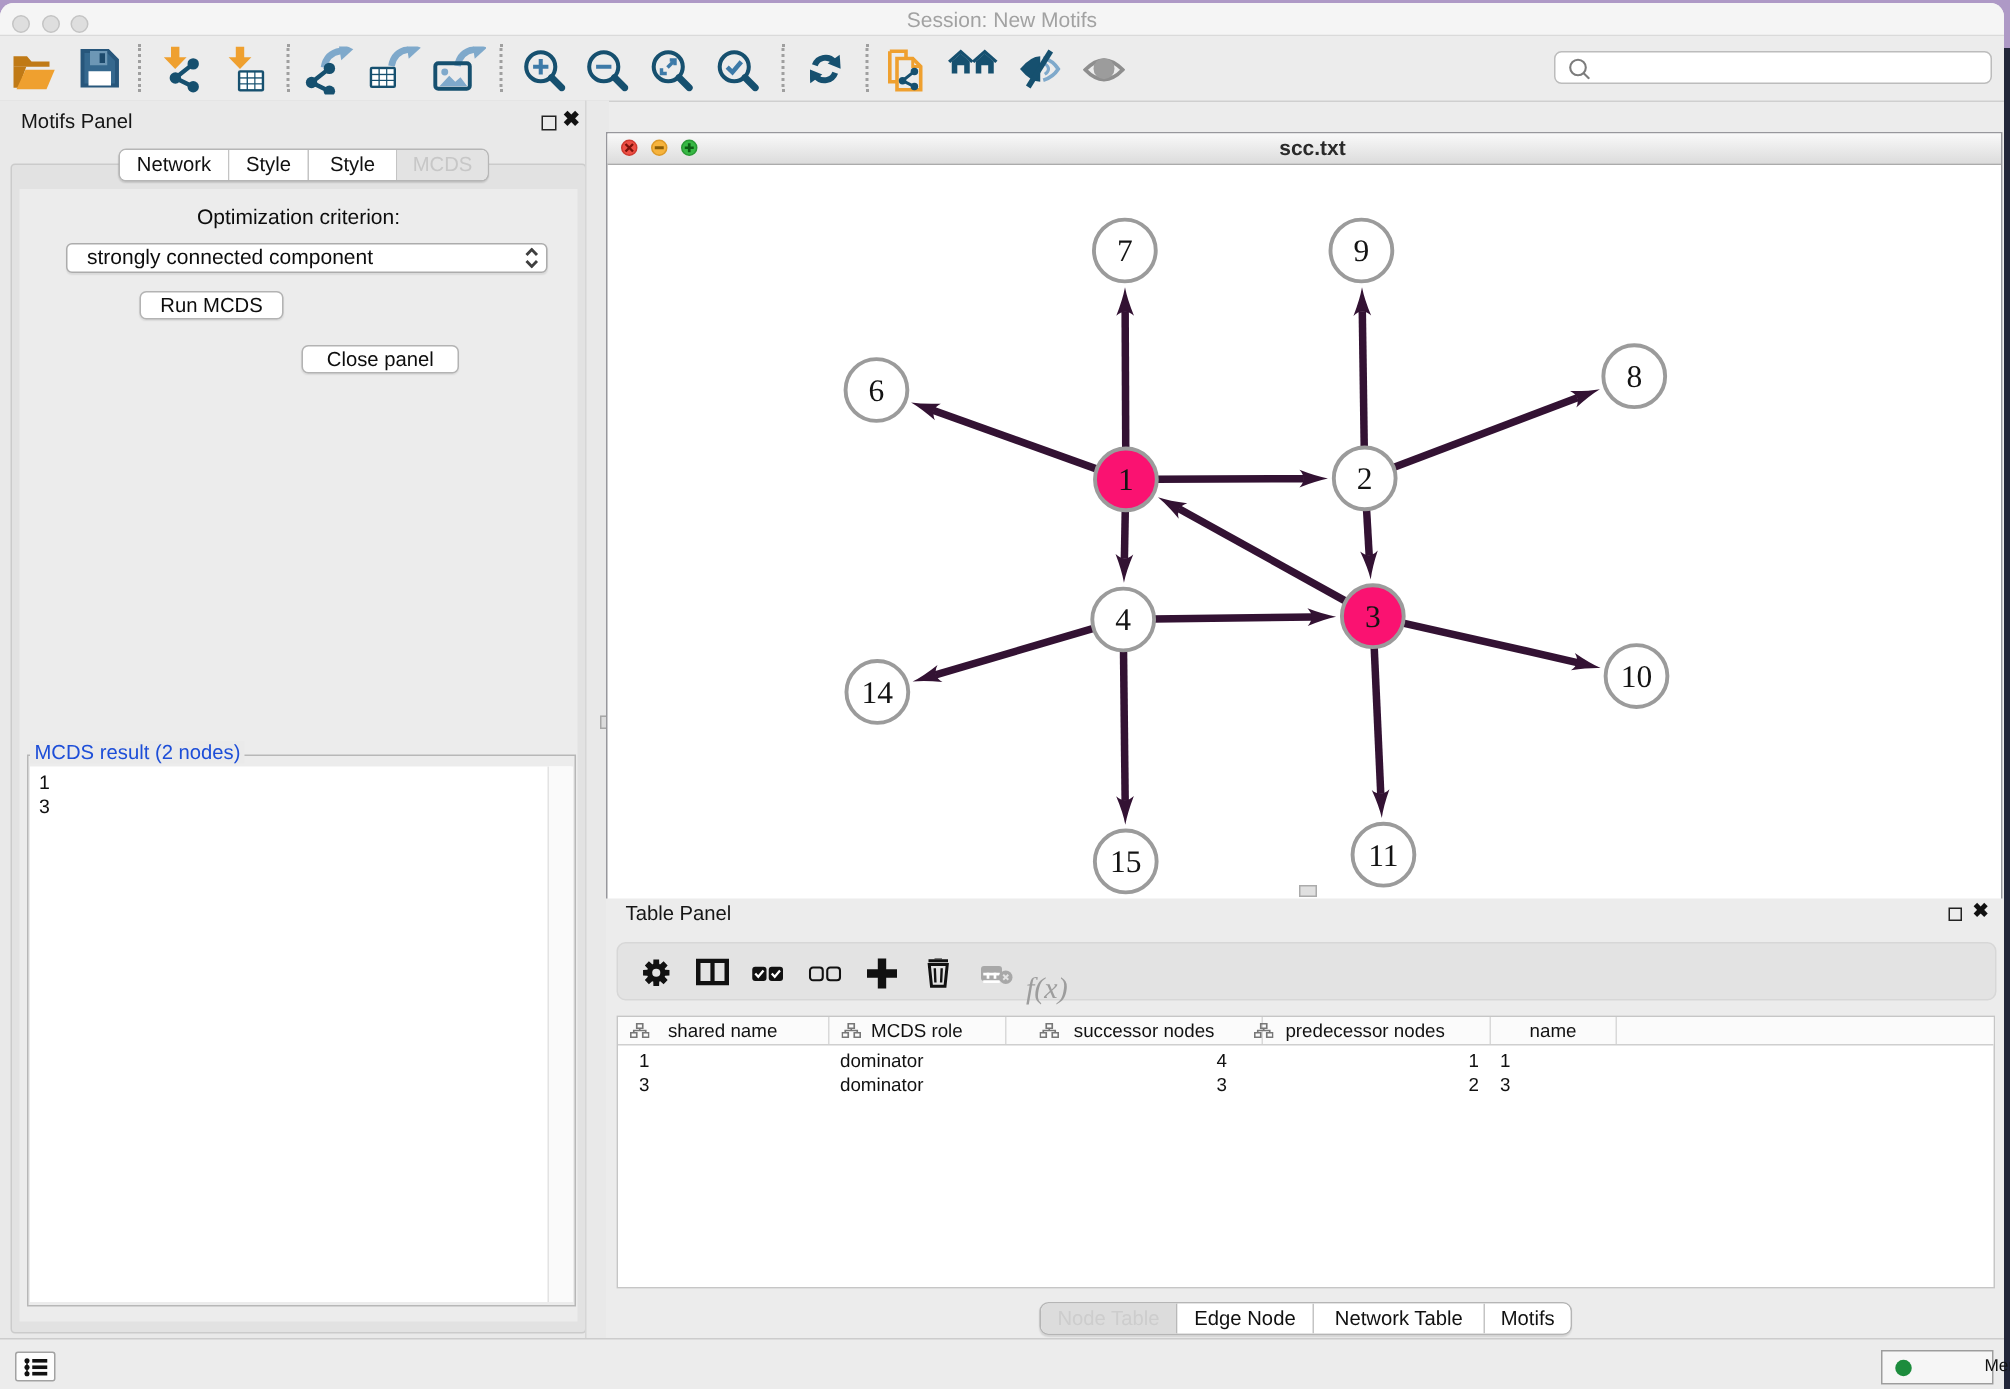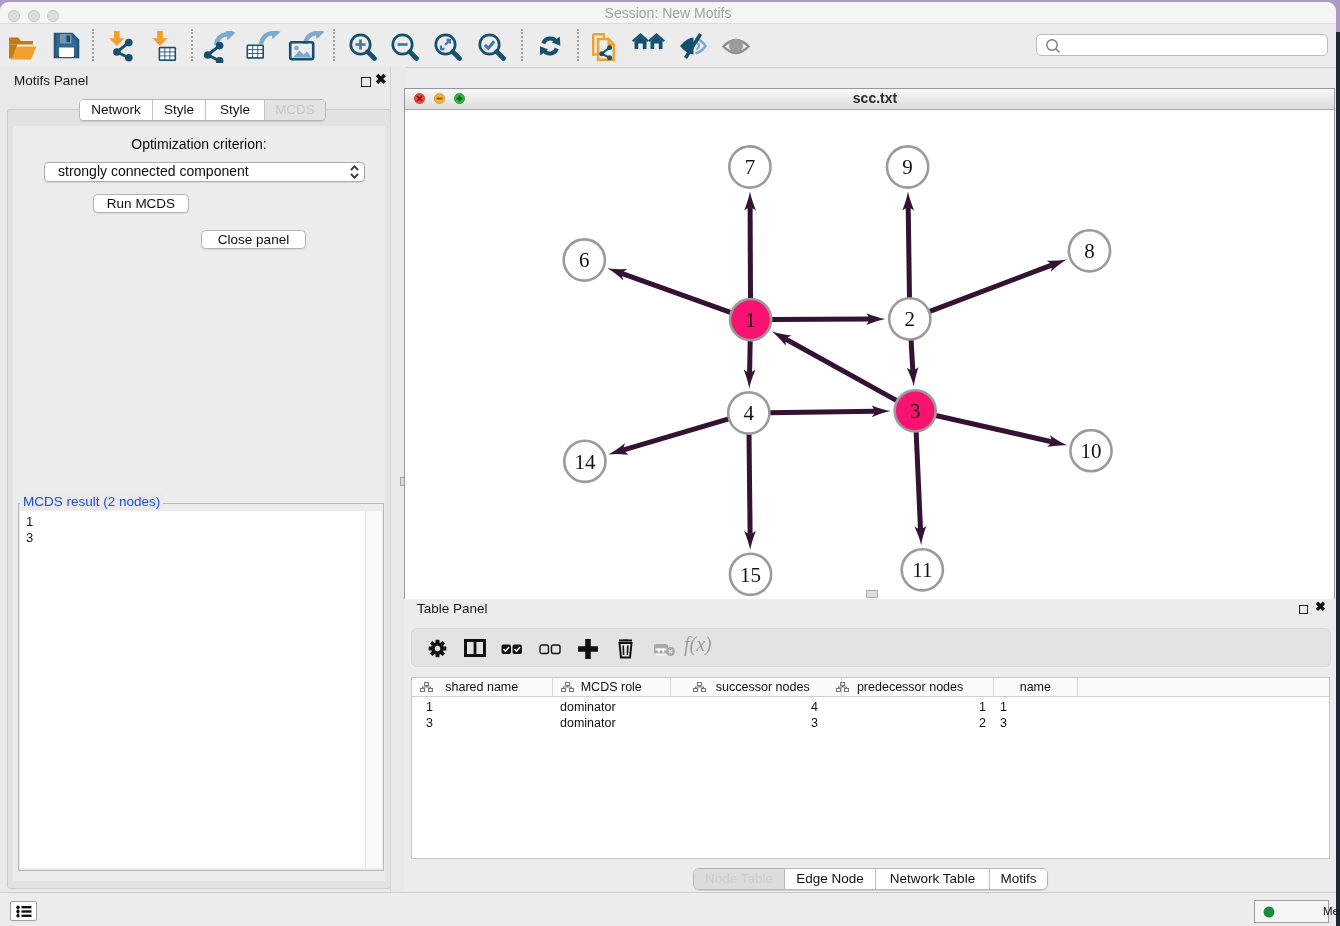--- a/index.html
+++ b/index.html
@@ -324,21 +324,21 @@
         </svg>
         <svg class="abs" style="left:242px;top:13px;" width="22" height="15" viewBox="0 0 22 15">
           <rect x="0" y="2" width="14" height="10" rx="2" fill="#a8a8a8"></rect>
           <rect x="1.5" y="6.5" width="11" height="1.8" fill="#fff"></rect>
           <rect x="1.5" y="11.5" width="11" height="1.8" fill="#fff"></rect>
           <rect x="3.766666666666667" y="6.5" width="1.8" height="4" fill="#fff"></rect>
           <rect x="8.433333333333334" y="6.5" width="1.8" height="4" fill="#fff"></rect>
           <circle cx="16.5" cy="9.5" r="4.5" fill="#a8a8a8"></circle>
           <path d="M14.8 7.8 L18.2 11.2 M18.2 7.8 L14.8 11.2" stroke="#e3e3e3" stroke-width="1.3"></path>
         </svg>
-        <div class="abs" style="left:272px;top:4px;font-family:'Liberation Serif',serif;font-style:italic;font-size:20px;color:#9d9d9d;">f(x)</div>
+        <div class="abs" style="left:272px;top:19px;font-family:'Liberation Serif',serif;font-style:italic;font-size:20px;color:#9d9d9d;">f(x)</div>
     </div>
     <div class="abs" id="tbl">
       <div class="abs" id="tbl-head">
         <div class="th" style="left:0px;width:140.5px;"><svg class="abs" style="left:8px;top:4px;" width="13" height="10" viewBox="0 0 13 10">
               <path d="M4.5 0.5 L8.5 0.5 L8.5 3.5 L4.5 3.5 Z M0.5 6.5 L4.5 6.5 L4.5 9.5 L0.5 9.5 Z M8.5 6.5 L12.5 6.5 L12.5 9.5 L8.5 9.5 Z" fill="none" stroke="#777" stroke-width="1.1"></path>
               <path d="M6.5 3.5 L6.5 5 M2.5 6.5 L2.5 5 L10.5 5 L10.5 6.5" stroke="#777" stroke-width="1.1" fill="none"></path>
             </svg>shared name</div>
           <div class="th" style="left:140.5px;width:118.5px;"><svg class="abs" style="left:8px;top:4px;" width="13" height="10" viewBox="0 0 13 10">
               <path d="M4.5 0.5 L8.5 0.5 L8.5 3.5 L4.5 3.5 Z M0.5 6.5 L4.5 6.5 L4.5 9.5 L0.5 9.5 Z M8.5 6.5 L12.5 6.5 L12.5 9.5 L8.5 9.5 Z" fill="none" stroke="#777" stroke-width="1.1"></path>
               <path d="M6.5 3.5 L6.5 5 M2.5 6.5 L2.5 5 L10.5 5 L10.5 6.5" stroke="#777" stroke-width="1.1" fill="none"></path>

